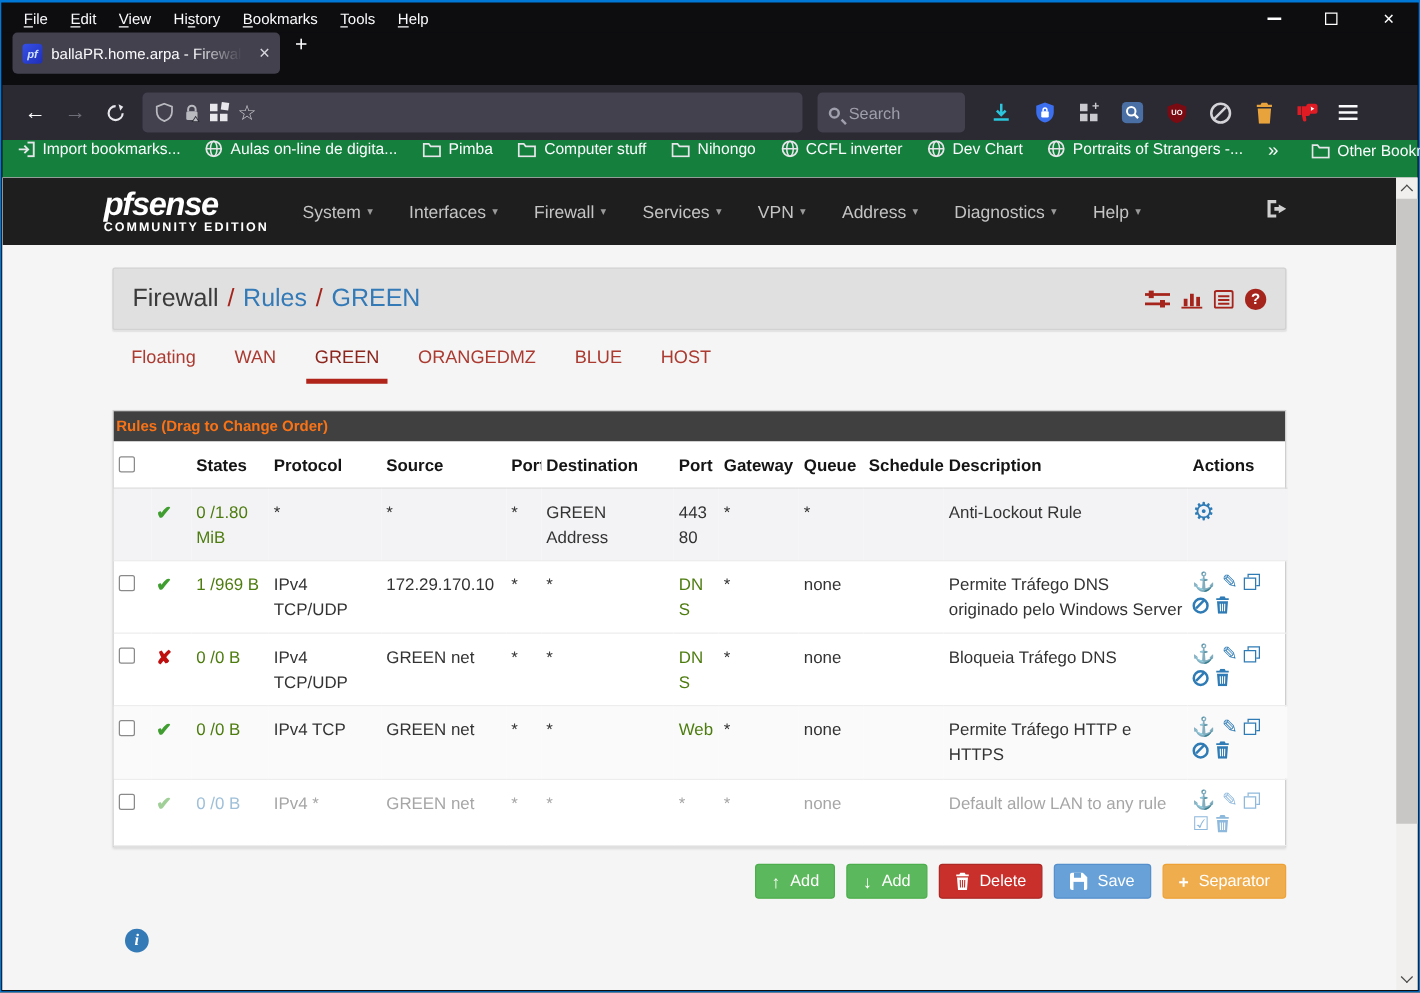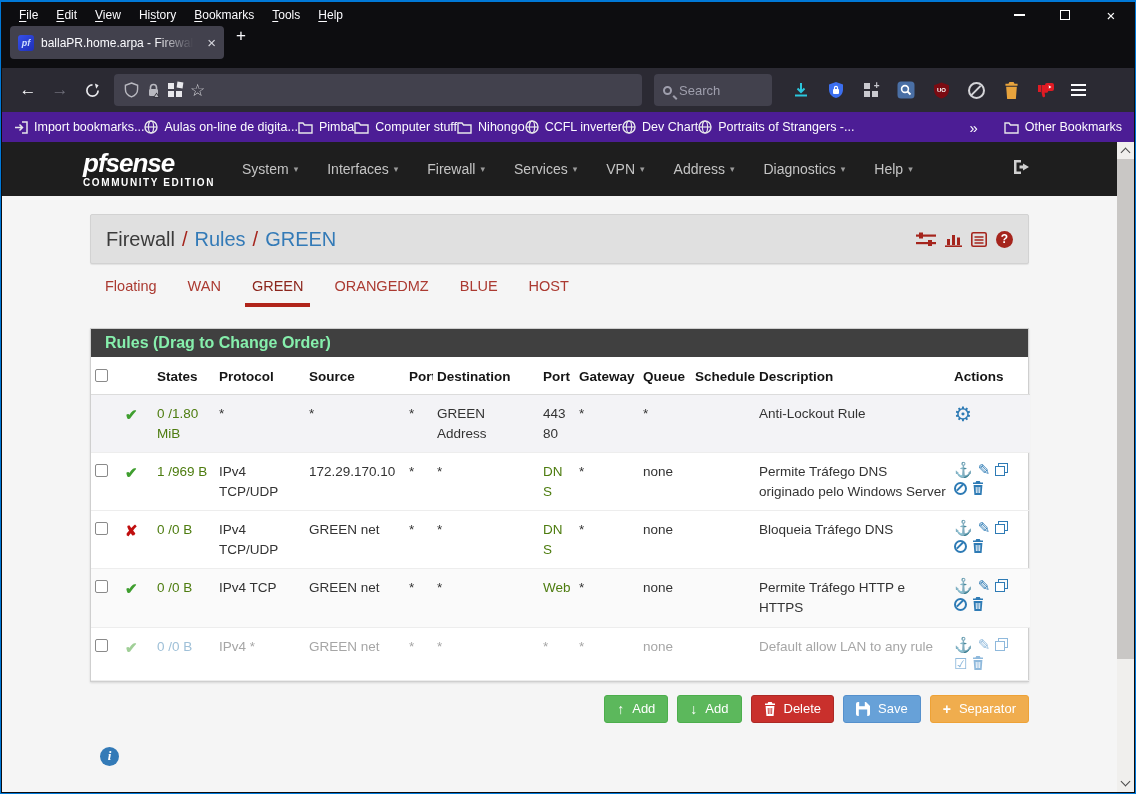--- a/index.html
+++ b/index.html
@@ -60,22 +60,22 @@
   .extpuz{position:relative;width:15px;height:15px}
   .extpuz i{position:absolute;width:6px;height:6px;background:#c9c9cf}
   .extpuz i:nth-child(1){left:0;top:0}
   .extpuz i:nth-child(2){left:0;top:8px}
   .extpuz i:nth-child(3){left:8px;top:8px}
   .extpuz span{position:absolute;right:-1px;top:-3px;color:#c9c9cf;font-size:10px;font-weight:bold}
   .slashcircle{width:17px;height:17px;border:2px solid #d4d4d8;border-radius:50%;position:relative}
   .slashcircle::after{content:"";position:absolute;width:2px;height:13px;background:#d4d4d8;
                       left:5.5px;top:0;transform:rotate(45deg)}
 
-  .bookbar{position:absolute;left:1px;right:1px;top:110px;height:30px;background:#4c1d95;
-           display:flex;align-items:center;padding:0 12px;color:#fbfbfe;font-size:12.5px}
+  .bookbar{position:absolute;left:1px;right:1px;top:110px;height:30px;background:#15803d;
+           display:flex;align-items:flex-start;padding:0 12px;gap:20px;color:#fbfbfe;font-size:12.5px}
   .bm{display:flex;align-items:center;gap:6px;white-space:nowrap}
   .bm svg{flex-shrink:0}
   .bm-right{margin-left:auto;display:flex;align-items:center;gap:26px}
   .overflow-chevrons{font-size:15px;color:#fbfbfe}
 
   
   .viewport{position:absolute;left:1px;right:1px;top:140px;bottom:1px;background:#f5f5f5}
   .page{position:absolute;left:0;right:17px;top:0;bottom:0;background:#f5f5f5;overflow:hidden}
 
   .pf-nav{height:54px;background:#1e1e1e;display:flex;align-items:center;padding-left:81px;position:relative}
@@ -97,21 +97,21 @@
   .crumb-link{font-size:20px;color:#337ab7}
   .bc-icons{margin-left:auto;display:flex;align-items:center;gap:9px}
   .helpdot{width:17px;height:17px;border-radius:50%;background:#a5251d;color:#fff;font-size:12px;
            font-weight:bold;display:flex;align-items:center;justify-content:center}
 
   .pf-tabs{margin-top:14px;padding-left:8px;display:flex;gap:17px}
   .pf-tab{font-size:14.5px;color:#ab3a31;padding:0 7px 9px}
   .pf-tab.active{color:#8c261d;border-bottom:4px solid #b0241a}
 
   .panel{margin-top:21px;background:#fff;border:1px solid #cfcfcf;box-shadow:0 1px 2px rgba(0,0,0,.12)}
-  .panel-title{background:#404040;color:#86efac;font-size:16px;font-weight:bold;padding:5px 14px}
+  .panel-title{background:#404040;color:#f97316;font-size:12px;font-weight:bold;padding:5px 2px}
 
   table{width:100%;border-collapse:collapse;table-layout:fixed;font-size:13.5px;color:#333}
   th{text-align:left;font-weight:bold;color:#151515;padding:10px 4px 9px;font-size:13.5px;
      border-bottom:1px solid #dcdcdc;overflow:hidden}
   td{padding:9px 4px;vertical-align:top;border-bottom:1px solid #ededed;line-height:1.45;
      overflow-wrap:break-word}
   tr.shade td{background:#f3f3f6}
   tr.shade2 td{background:#fafafa}
   .checkbox{display:inline-block;width:13px;height:13px;border:1.5px solid #8a8a8a;border-radius:2px;
             background:#fff;margin-top:2px}

